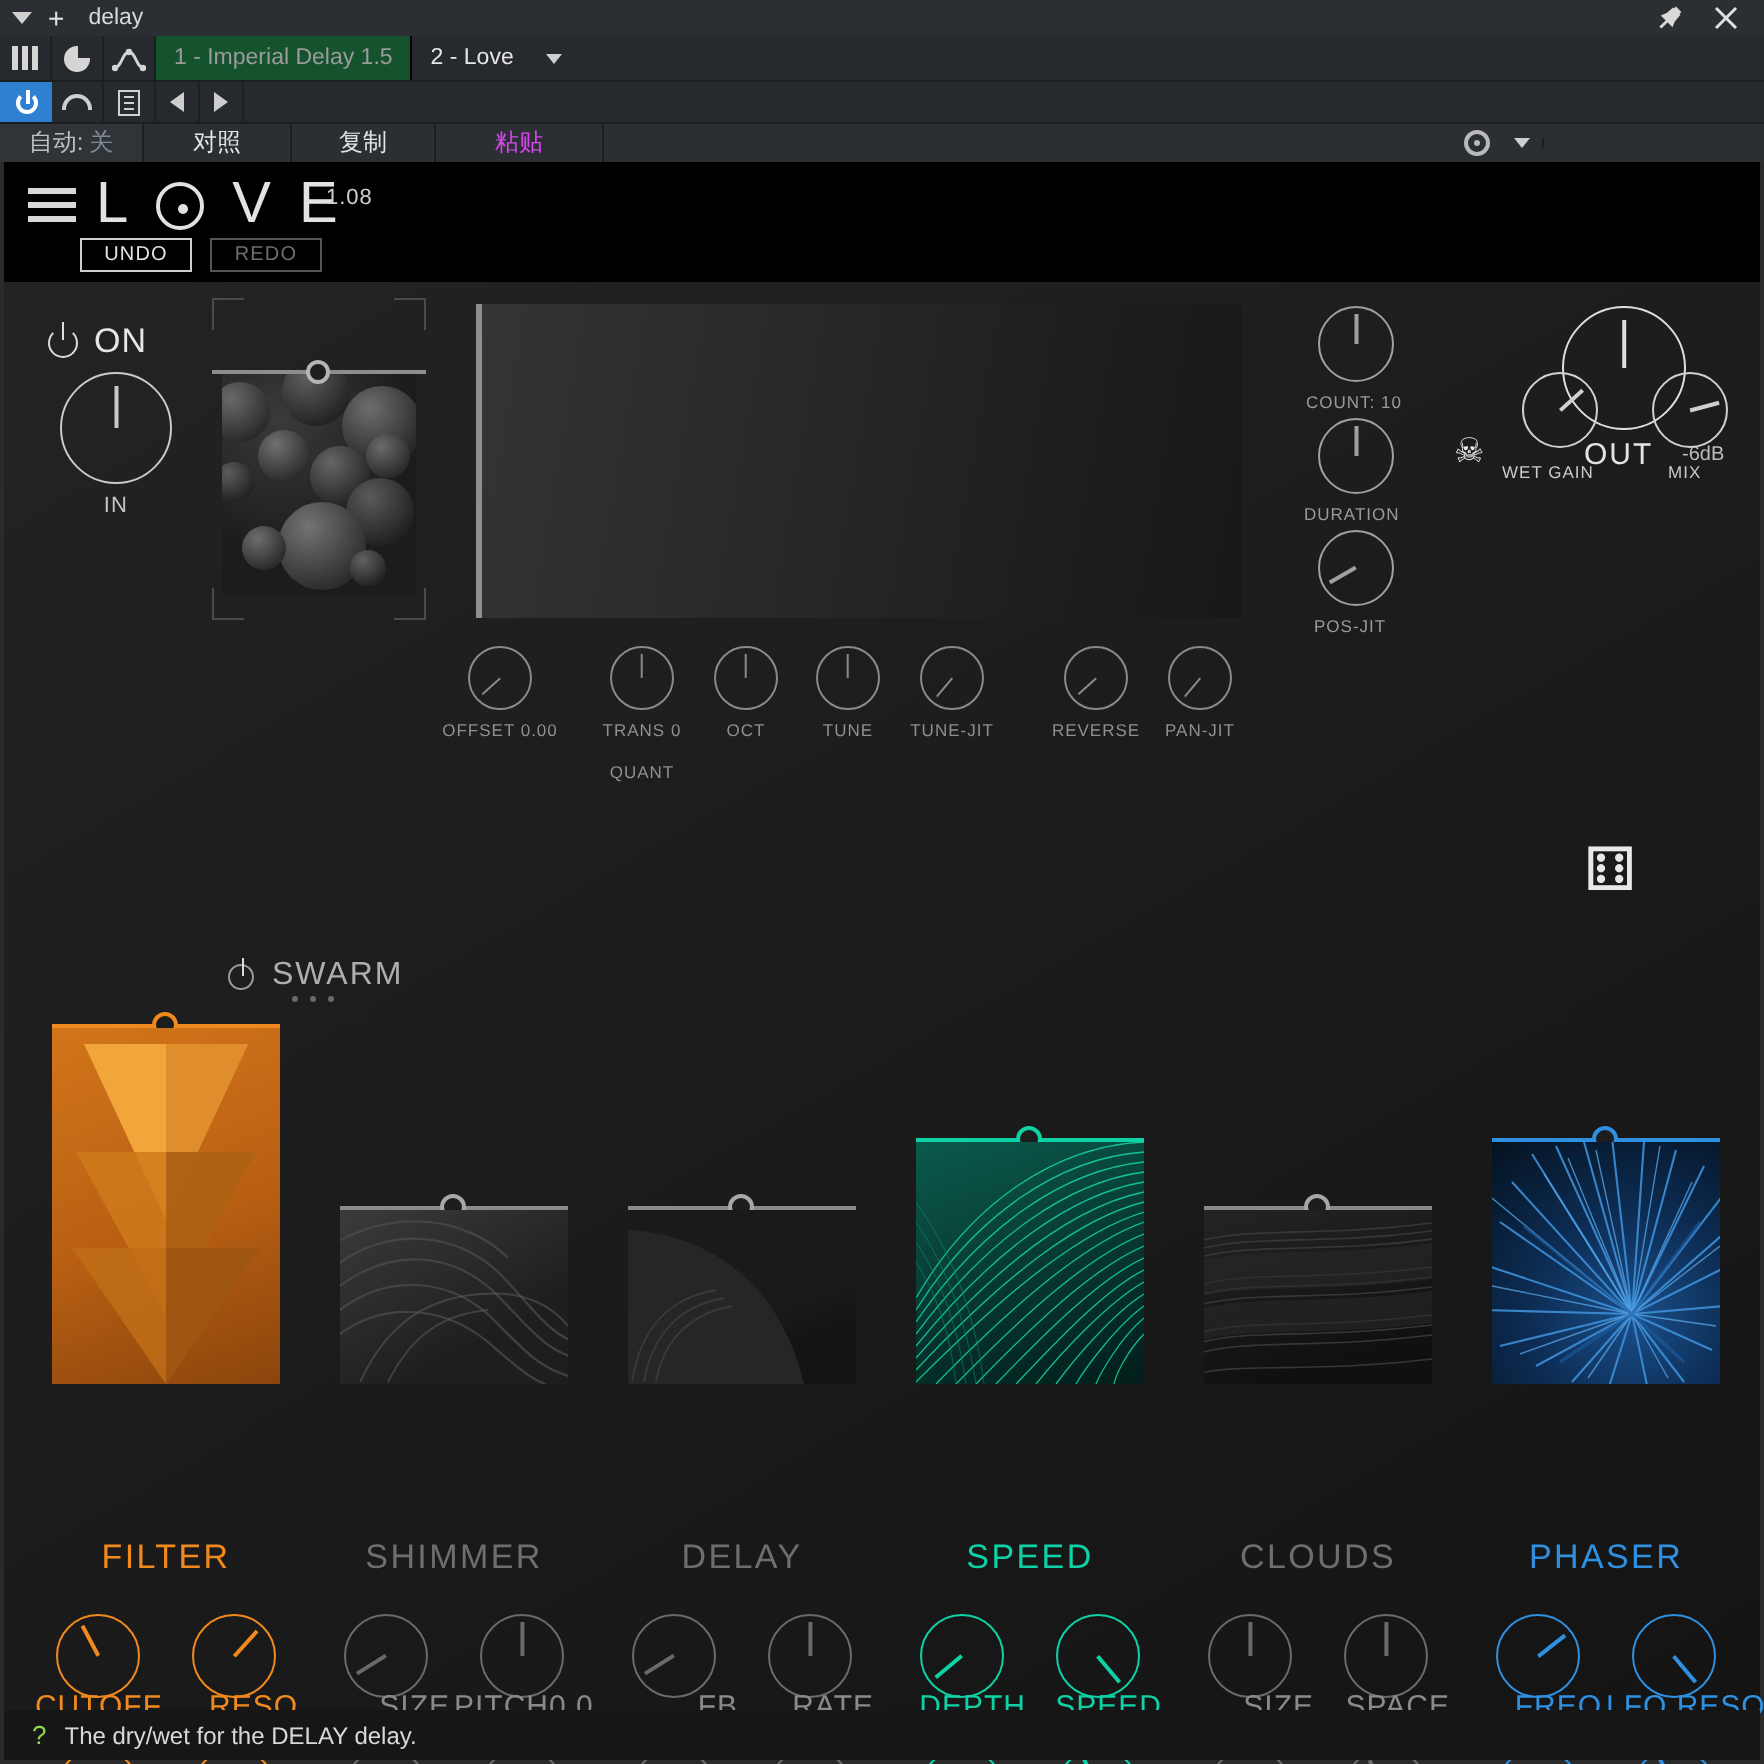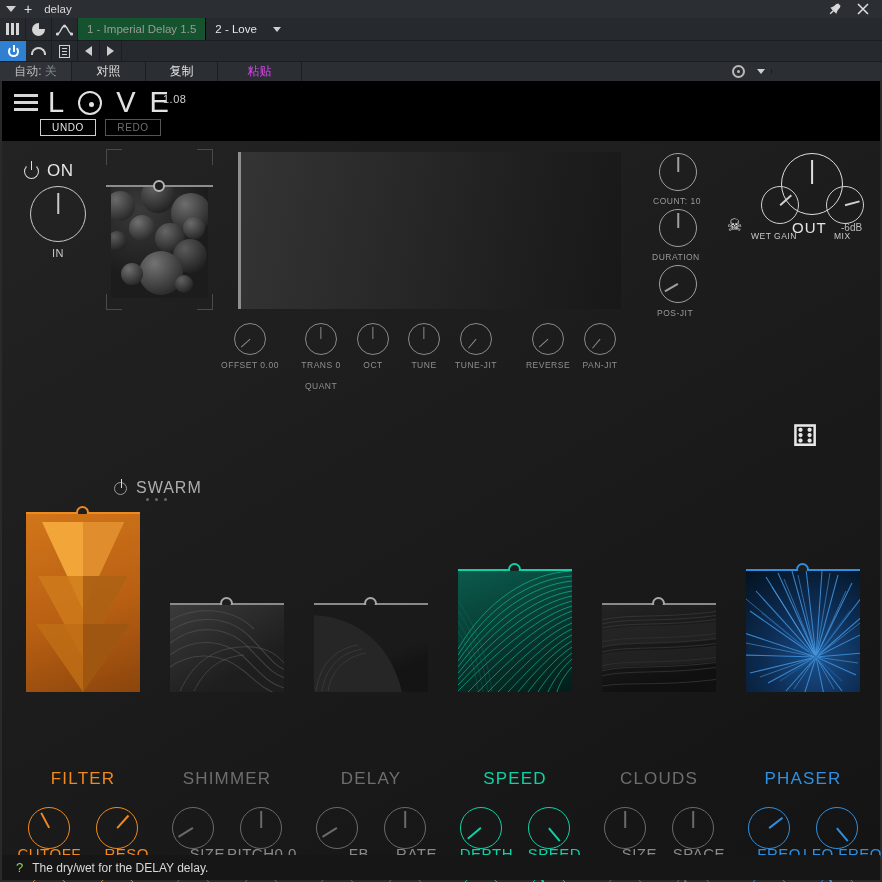--- a/index.html
+++ b/index.html
@@ -659,21 +659,21 @@
       </svg>
     </div>
     <div class="fx-name" style="left:734px;top:628px;width:134px;color:#2f8fe0">PHASER</div>
     <div class="fxk" style="left:746px;top:666px;width:42px;height:42px;border-color:#2f8fe0">
         <span class="ptr" style="height:17px;background:#2f8fe0;transform:translate(-50%,-100%) rotate(52deg)"></span>
       </div>
     <div class="fxl" style="left:735px;top:704px;width:64px;color:#2f8fe0">FREQ</div>
     <div class="fxk" style="left:814px;top:666px;width:42px;height:42px;border-color:#2f8fe0">
         <span class="ptr" style="height:17px;background:#2f8fe0;transform:translate(-50%,-100%) rotate(140deg)"></span>
       </div>
-    <div class="fxl" style="left:801px;top:704px;width:68px;color:#2f8fe0">LFO FREQ</div>
+    <div class="fxl" style="left:801px;top:704px;width:68px;color:#2f8fe0">LFO RESO</div>
     <div class="fxk" style="left:746px;top:733px;width:42px;height:42px;border-color:#2f8fe0"></div>
 
     <div class="fxk" style="left:814px;top:733px;width:42px;height:42px;border-color:#2f8fe0">
         <span class="ptr" style="height:17px;background:#2f8fe0;transform:translate(-50%,-100%) rotate(-25deg)"></span>
       </div>
 
   </div>
 
   <div id="plug-footer">
     <span id="help-q">?</span>

